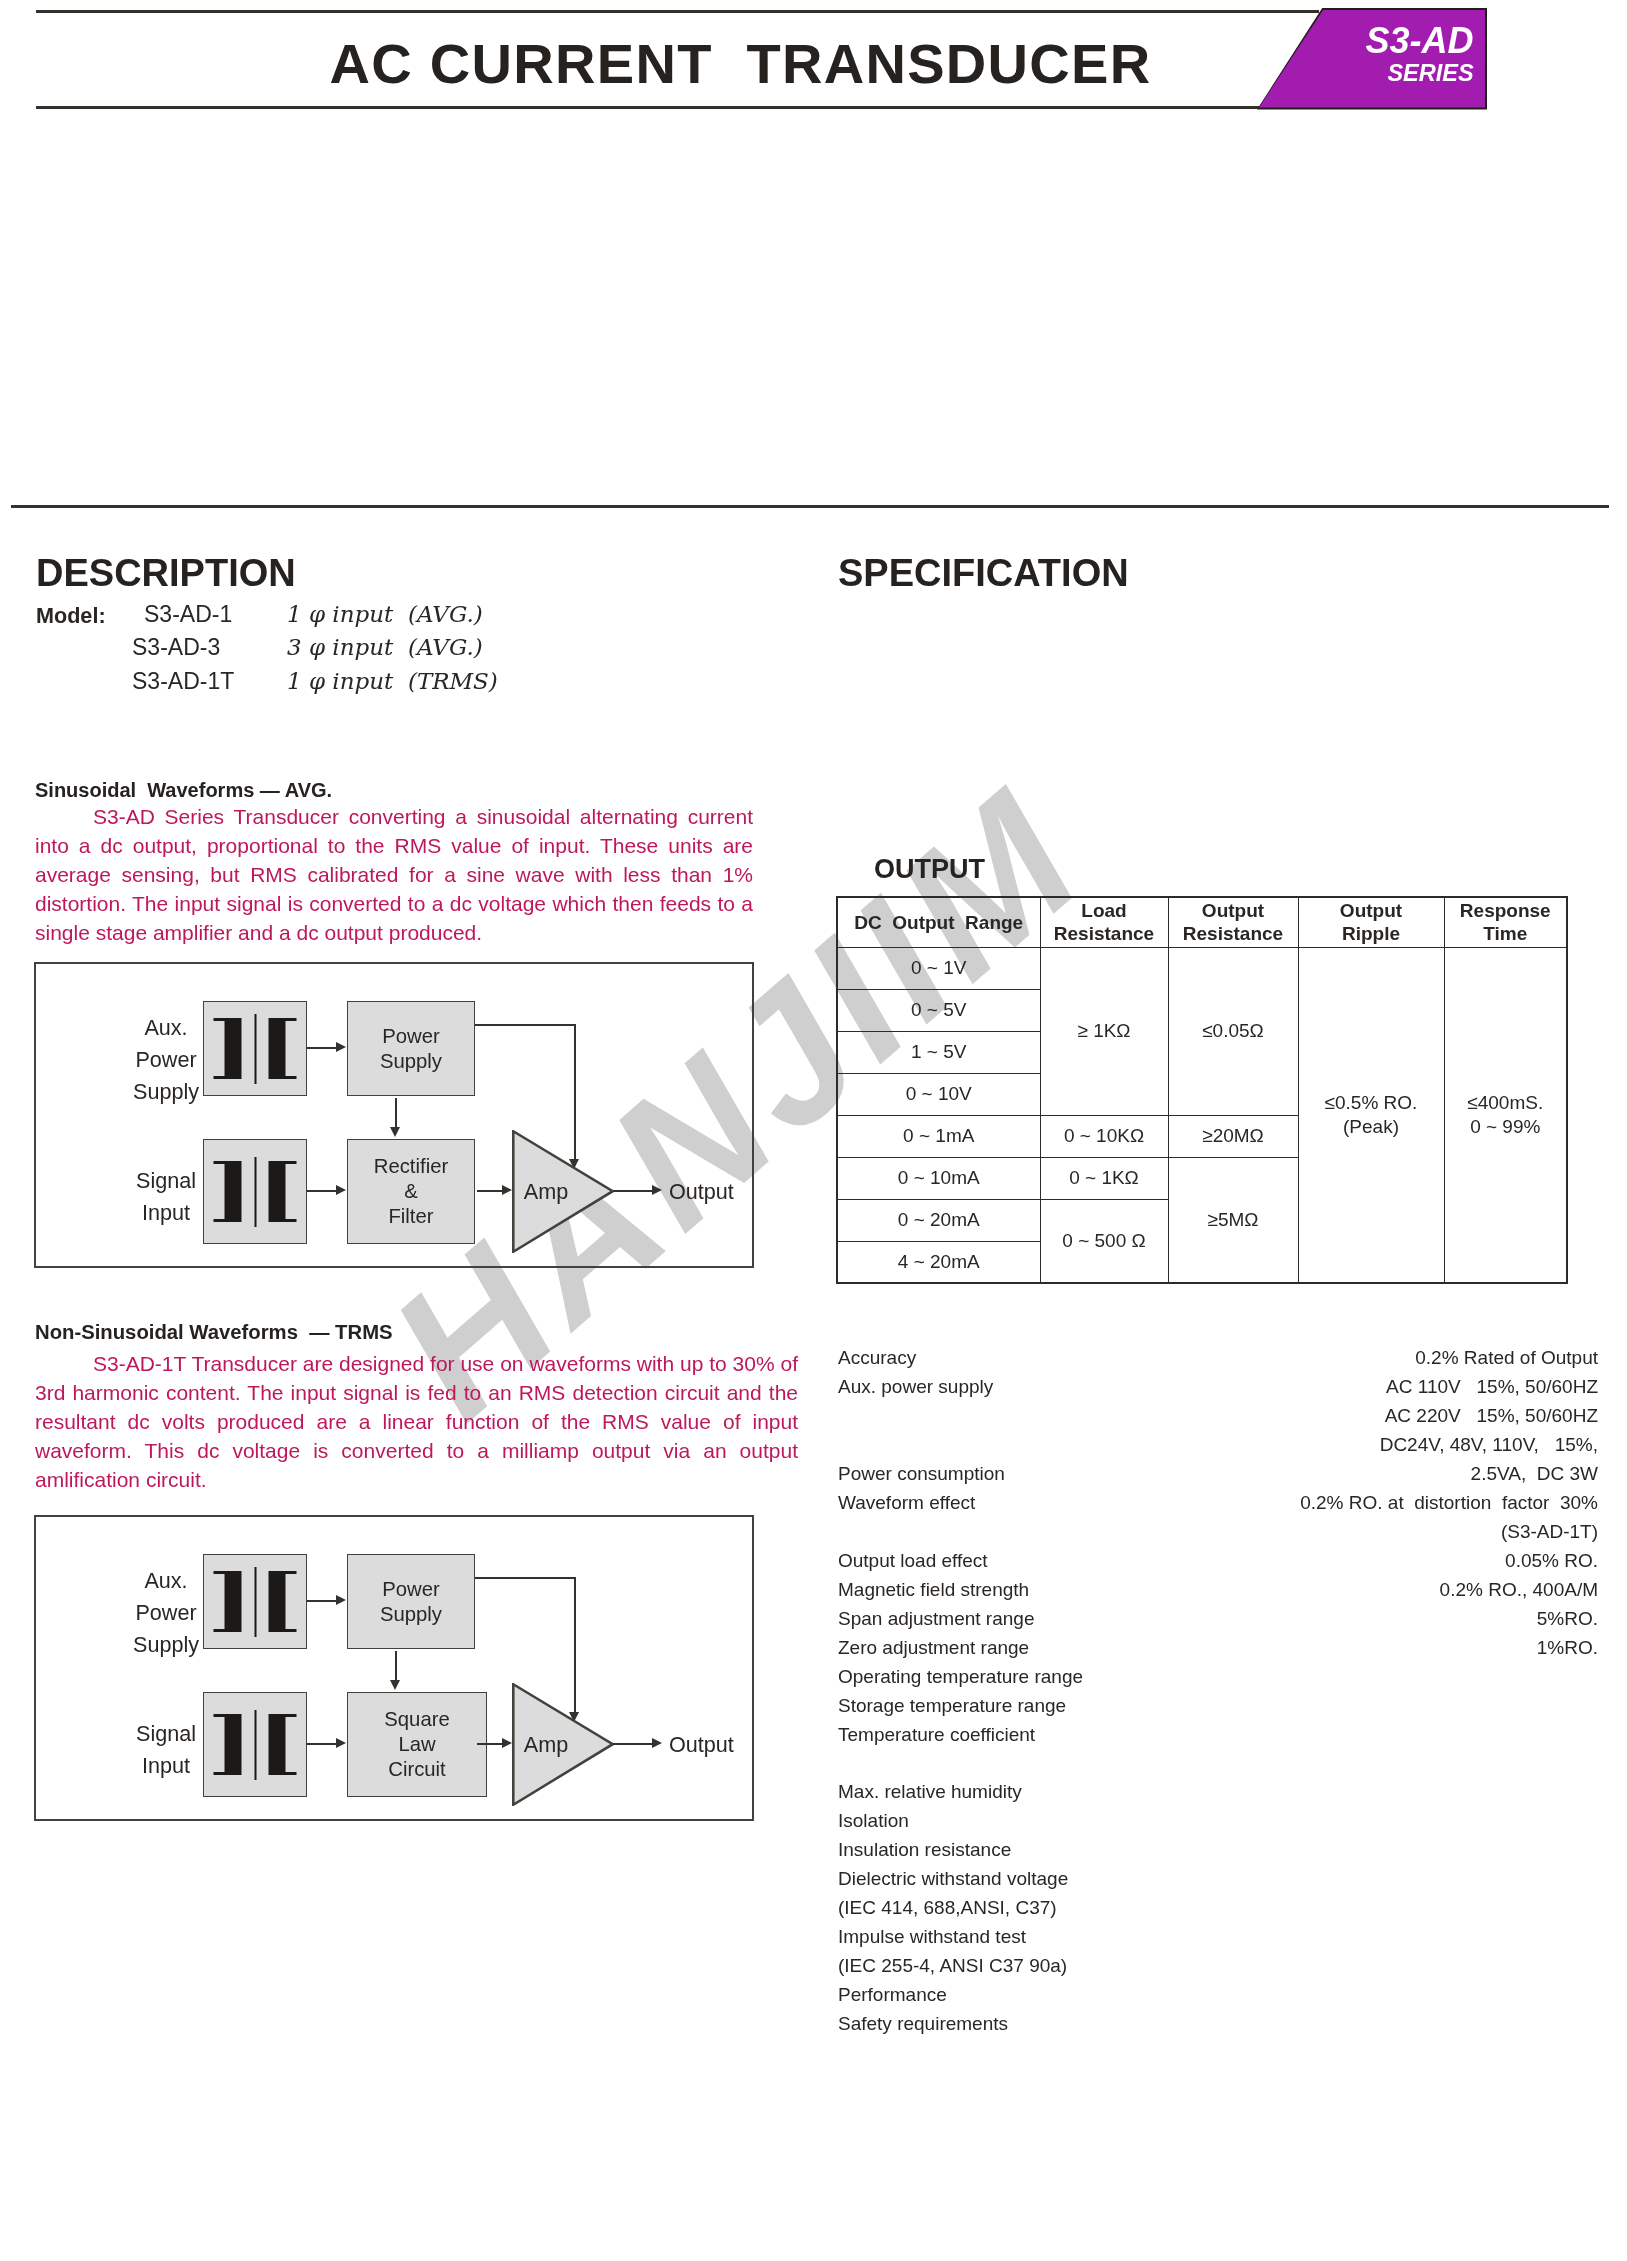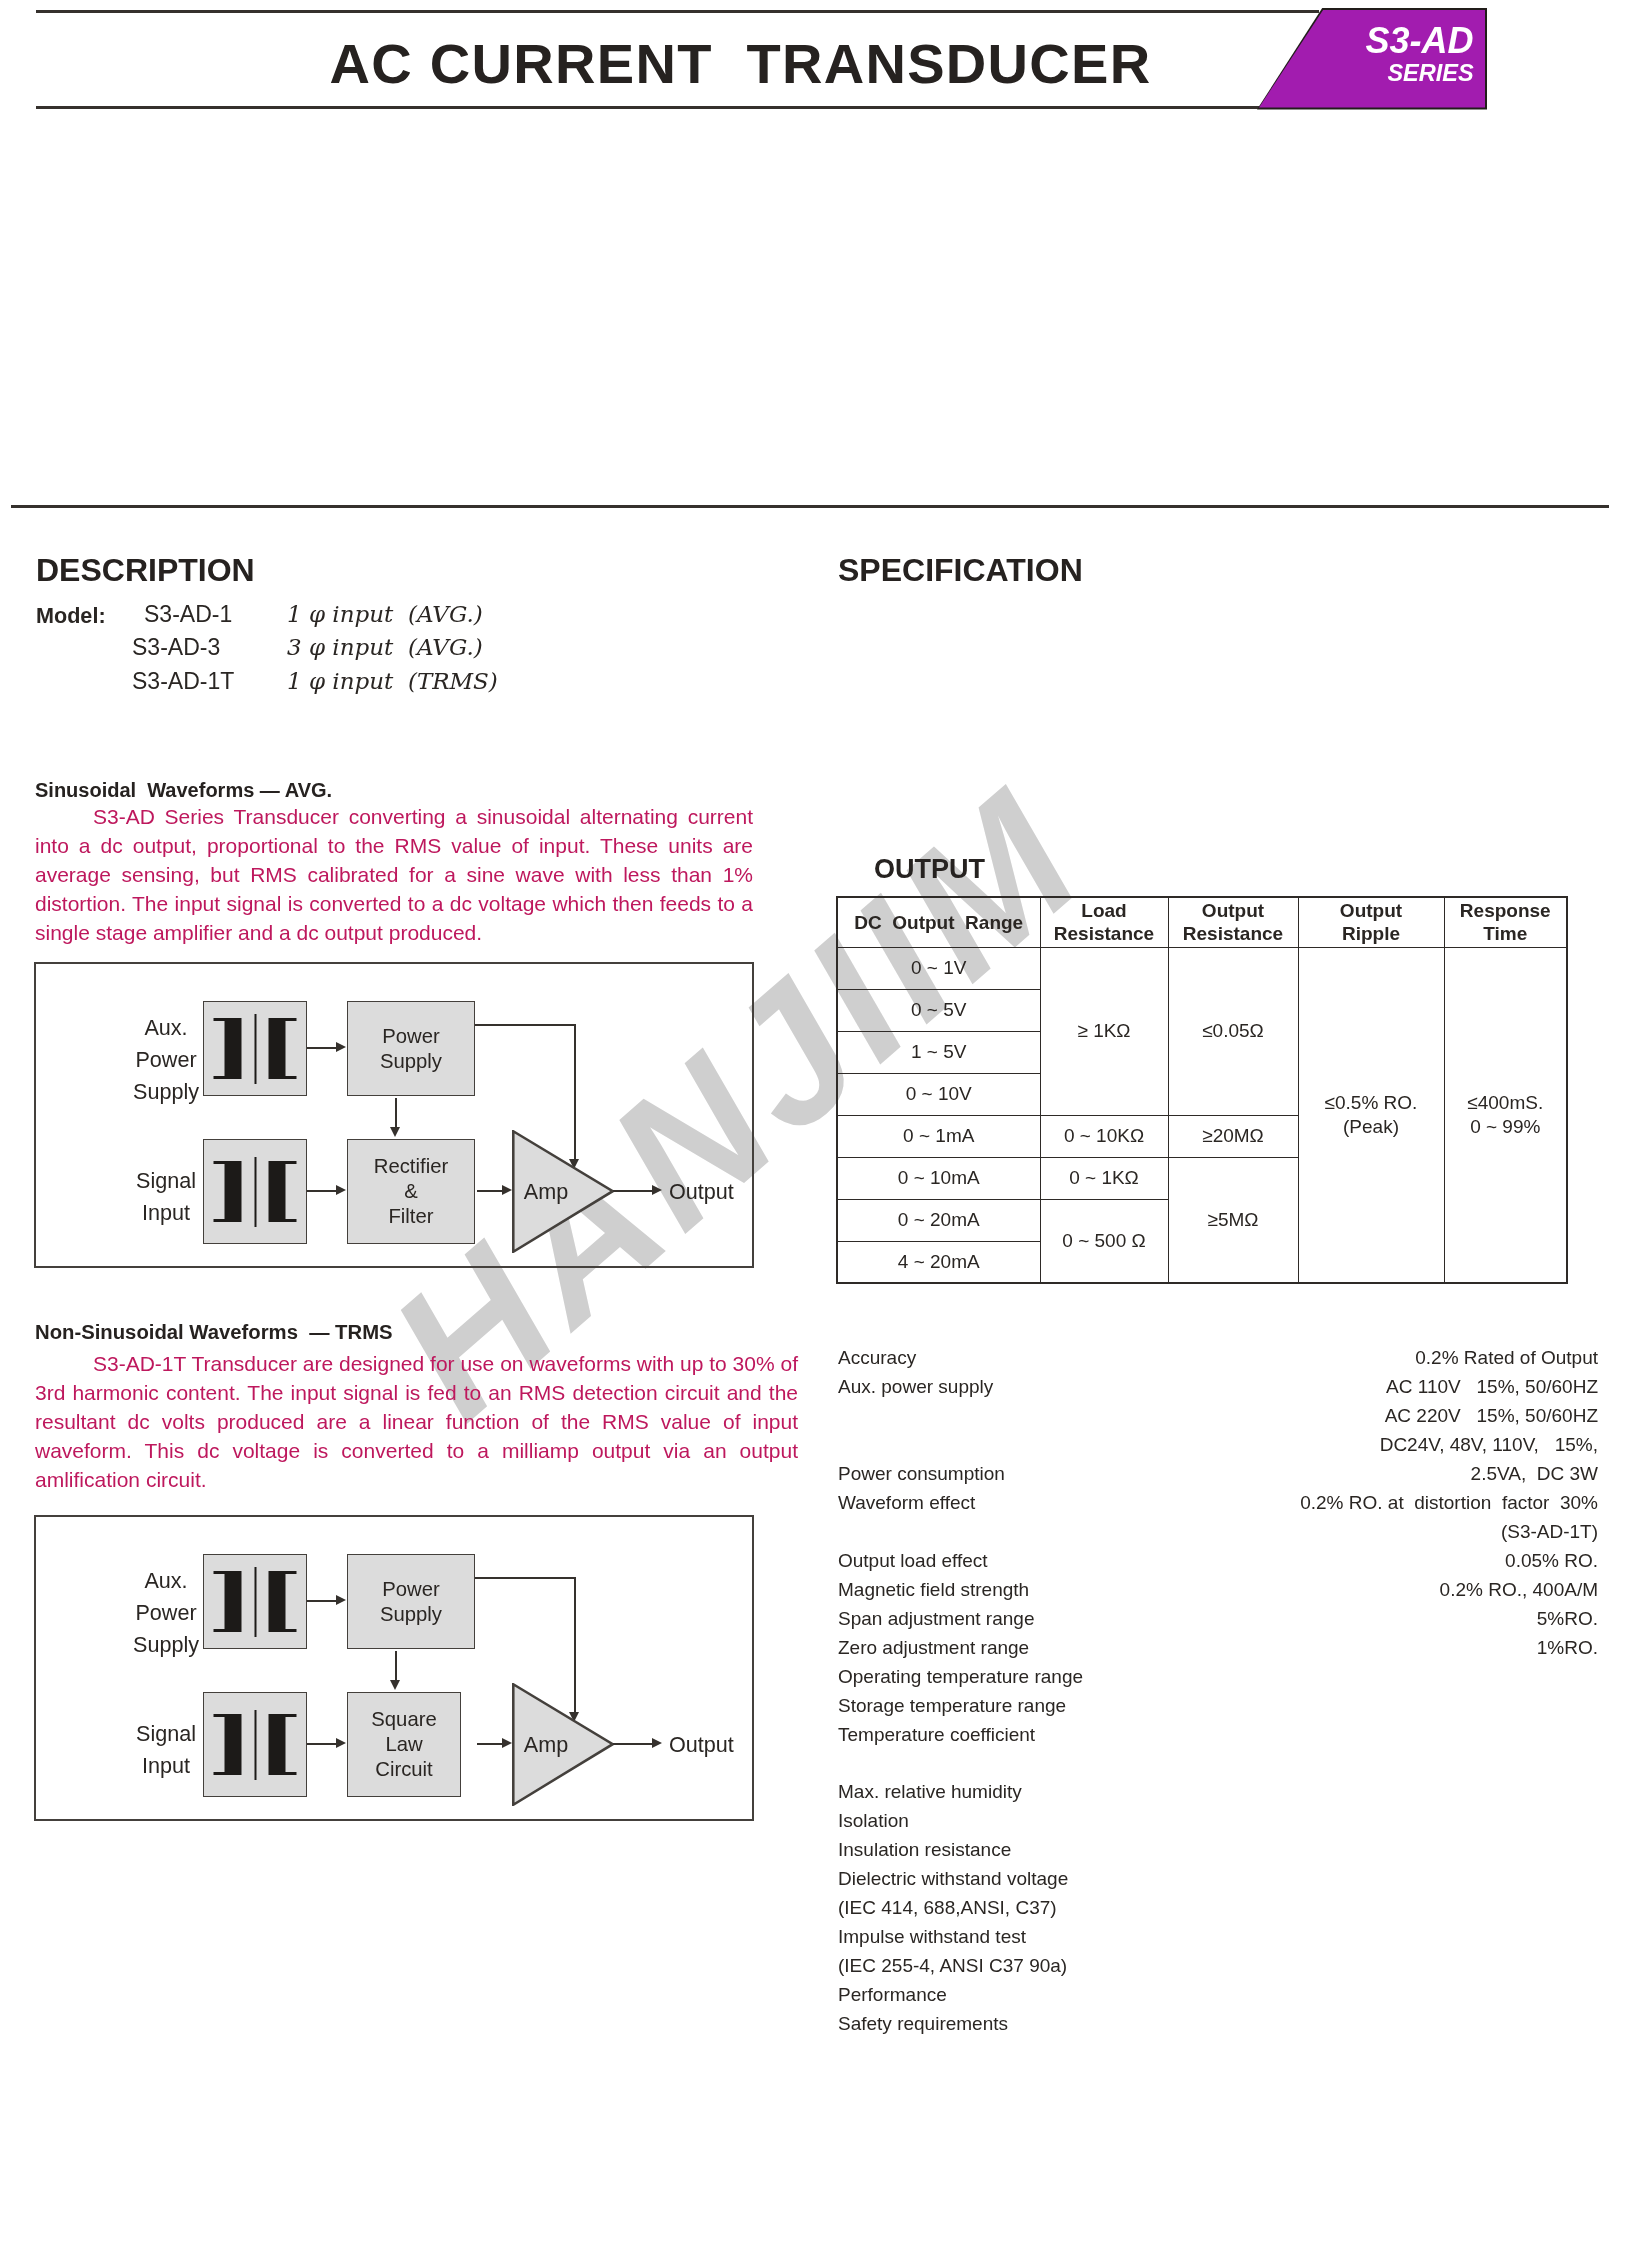--- a/index.html
+++ b/index.html
@@ -14,21 +14,21 @@
   .title{position:absolute;left:127px;top:30.5px;width:1227px;text-align:center;
     font-size:56px;font-weight:bold;letter-spacing:1.3px;color:#262220;white-space:pre;}
   .badge-back{position:absolute;left:1257px;top:7.6px;width:230px;height:102px;background:#211d1a;
     clip-path:polygon(28.5% 0,100% 0,100% 100%,0 100%);}
   .badge{position:absolute;left:1259px;top:9.5px;width:226px;height:98px;background:#a21caf;
     clip-path:polygon(28.5% 0,100% 0,100% 100%,0 100%);box-sizing:border-box;
     text-align:right;padding:11.4px 11.4px 0 0;color:#ffffff;font-style:italic;}
   .badge-l1{font-size:36px;font-weight:bold;line-height:39px;}
   .badge-l2{font-size:23.5px;font-weight:bold;line-height:27px;}
   
-  .h1{position:absolute;font-size:32px;font-weight:bold;color:#262220;}
+  .h1{position:absolute;font-size:38px;font-weight:bold;color:#262220;}
   .h2{position:absolute;font-size:20px;font-weight:bold;color:#262220;white-space:pre;}
   
   .model-label{position:absolute;left:36px;top:603px;font-size:21.6px;font-weight:bold;}
   .model-name{position:absolute;left:132px;font-size:23px;white-space:pre;}
   .model-desc{position:absolute;left:287px;font-size:23px;white-space:pre;}
   .mphi{font-style:italic;font-family:"DejaVu Serif",serif;}
   
   .para{position:absolute;font-size:21px;line-height:29px;text-align:justify;text-indent:58px;color:#be185d;}
   
   .dbox{position:absolute;left:34px;width:720px;height:306px;border:2.5px solid #44403c;box-sizing:border-box;background:transparent;}
@@ -194,21 +194,21 @@
       <div class="xin">
         <div class="cap ctl"></div>
           <div class="cap cbl"></div>
           <div class="barL"></div>
         <div class="mid"></div>
         <div class="barR"></div>
           <div class="cap ctr"></div>
           <div class="cap cbr"></div>
       </div>
     </div>
-    <div class="gbox gtxt" style="left:311px;top:175px;width:114px;height:105px;">
+    <div class="gbox gtxt" style="left:311px;top:175px;width:140px;height:105px;">
       <div>Square</div>
       <div>Law</div>
       <div>Circuit</div>
     </div>
     <div class="ar" style="left:271px;top:226px;width:29px;"></div>
     <div class="ar" style="left:441px;top:226px;width:25.4px;"></div>
     <svg class="abs" style="left:476px;top:166px;" width="102" height="123" viewBox="0 0 160 193">
       <polygon points="2,2 158,96 2,191" fill="#dcdcdc" stroke="#44403c" stroke-width="4"></polygon>
     </svg>
     <div class="amp-label" style="left:478px;top:215px;">Amp</div>

